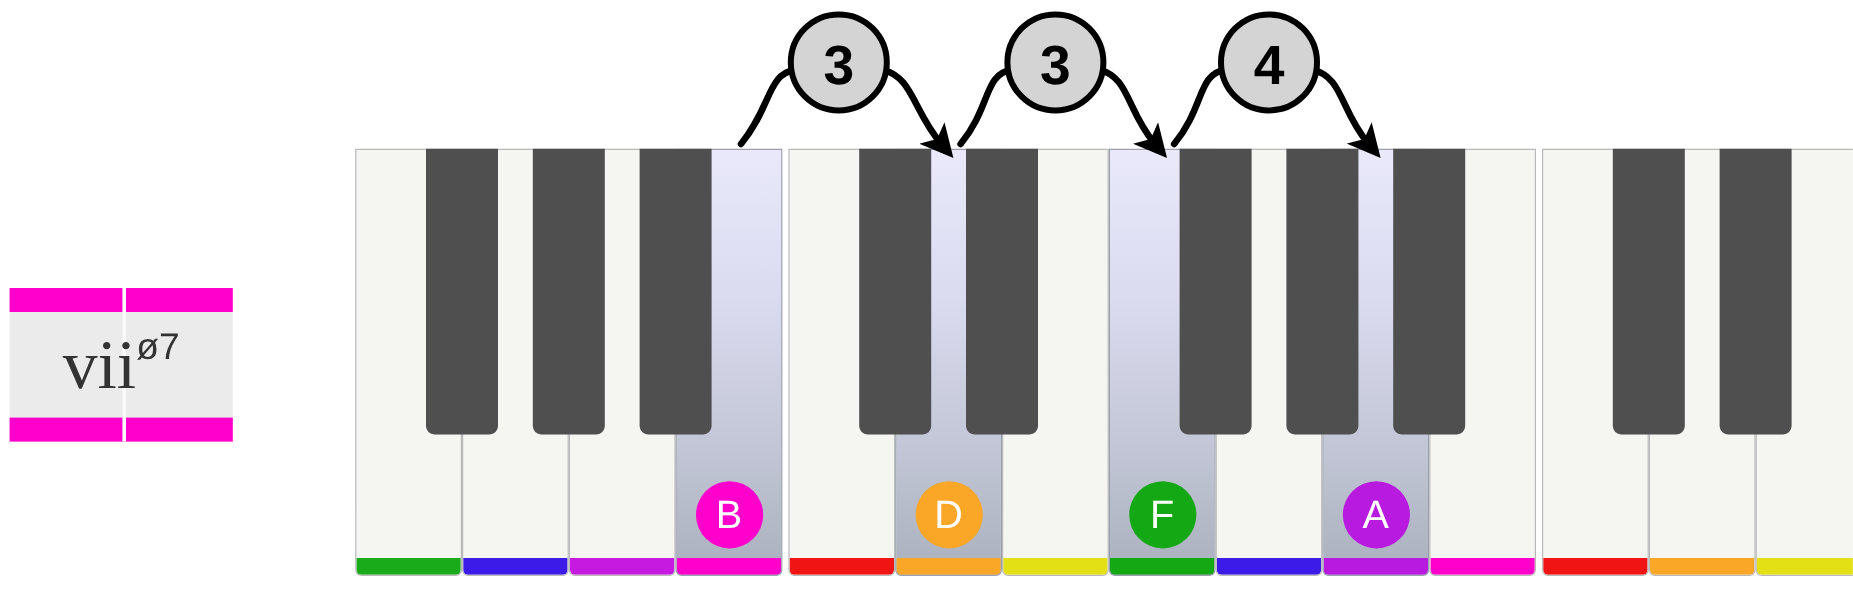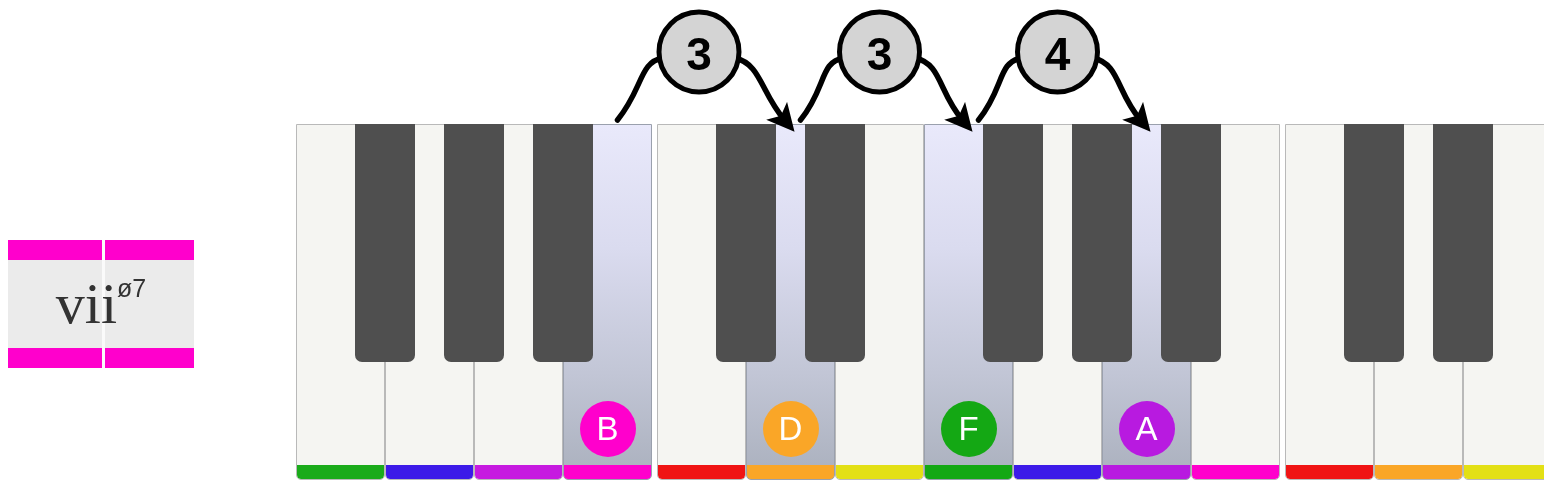--- a/index.html
+++ b/index.html
@@ -56,21 +56,21 @@
     font-family: "Liberation Serif", serif;
     font-size: 58px;
     color: #333333;
     line-height: 1;
     z-index: 3;
     white-space: nowrap;
   }
   #chord-text .numeral { letter-spacing: 0px; }
   #chord-text .quality {
     font-family: "Liberation Sans", sans-serif;
-    font-size: 25px;
+    font-size: 31px;
     vertical-align: super;
     position: relative;
     top: -16px;
     left: 0px;
     font-weight: 400;
   }
 
   
   #keyboard {
     position: absolute;

